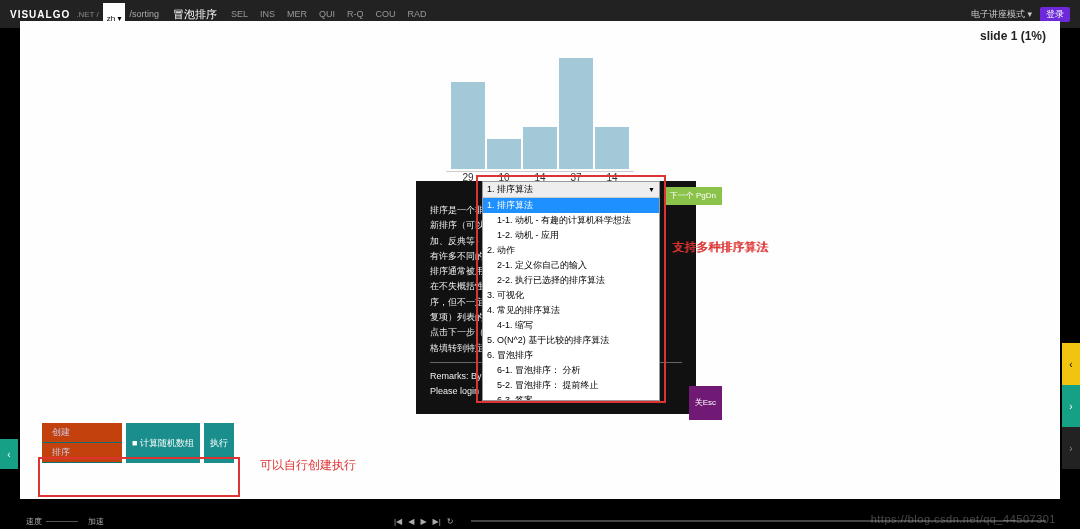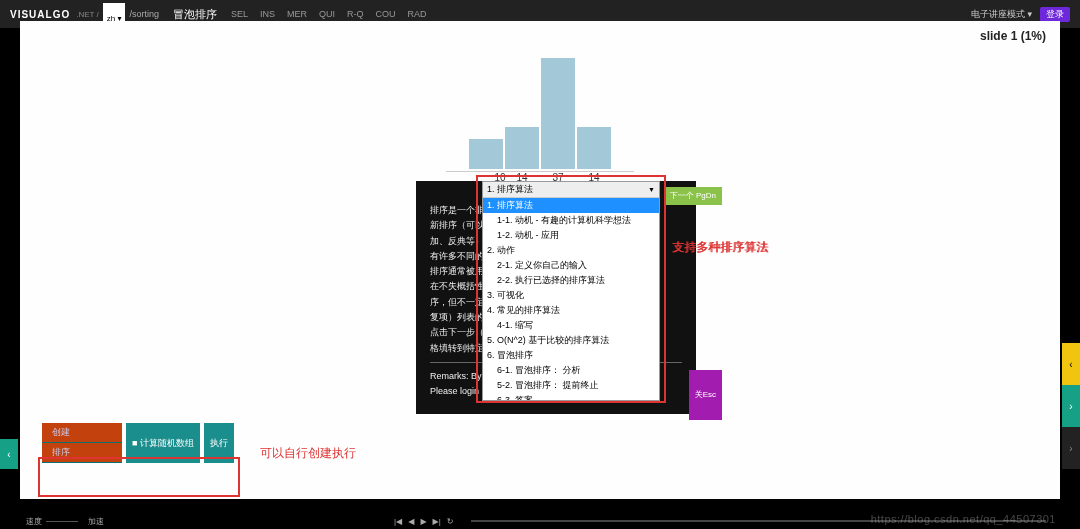--- a/index.html
+++ b/index.html
@@ -21,34 +21,34 @@
     .slide-ind { position: absolute; top: 8px; right: 14px; color: #222; font-size: 12px; font-weight: bold; }
 
     .bars { position: absolute; top: 28px; left: 50%; transform: translateX(-50%); display: flex; align-items: flex-end; gap: 2px; height: 120px; }
     .bar { width: 34px; background: #a3c9d9; position: relative; }
     .bar-label { position: absolute; bottom: -14px; width: 100%; text-align: center; font-size: 10px; color: #333; }
     .bar-row { position: absolute; top: 150px; left: 50%; transform: translateX(-50%); width: 188px; height: 1px; background: #ccc; }
 
     .info-box { position: absolute; top: 160px; left: 396px; width: 280px; background: #111; color: #eee; padding: 22px 14px 14px; font-size: 9px; line-height: 1.7; }
     .info-box hr { border: none; border-top: 1px solid #666; margin: 6px 0; }
     .next-badge { position: absolute; top: 6px; right: -26px; background: #8bc34a; color: #fff; font-size: 8px; padding: 2px 6px; }
-    .close-badge { position: absolute; bottom: -6px; right: -26px; background: #a21caf; color: #fff; font-size: 8px; padding: 18px 6px; }
+    .close-badge { position: absolute; bottom: -6px; right: -26px; background: #701a75; color: #fff; font-size: 8px; padding: 10px 6px; }
 
     .dropdown { position: absolute; top: 160px; left: 462px; width: 178px; background: #fff; border: 1px solid #999; z-index: 10; max-height: 220px; overflow: hidden; font-size: 9px; }
     .dd-head { background: #eee; padding: 1px 4px; border-bottom: 1px solid #ccc; display: flex; justify-content: space-between; align-items: center; }
     .dd-caret { font-size: 7px; }
     .dd-item { padding: 1px 4px; cursor: pointer; }
     .dd-item.sel { background: #1e90ff; color: #fff; }
     .dd-item.sub { padding-left: 14px; }
 
     .red-outline { position: absolute; border: 2px solid #d33; pointer-events: none; }
     .outline1 { top: 154px; left: 456px; width: 190px; height: 228px; }
 
     .side-note { position: absolute; top: 218px; left: 652px; color: #d33; font-size: 12px; text-shadow: 1px 0 #d33; }
-    .side-note2 { position: absolute; top: 424px; left: 240px; color: #d33; font-size: 12px; }
+    .side-note2 { position: absolute; top: 436px; left: 240px; color: #d33; font-size: 12px; }
 
     .control-pane { position: absolute; bottom: 36px; left: 22px; }
     .outline2 { top: 436px; left: 18px; width: 202px; height: 40px; }
     .cp-row { display: flex; gap: 4px; }
     .cp-btn { background: #1a8d8d; color: #fff; font-size: 9px; padding: 4px 8px; border: none; cursor: pointer; }
     .cp-btn.sm { padding: 2px 6px; display: flex; align-items: center; }
     .cp-tabs { display: flex; flex-direction: column; }
     .cp-tab { background: #c2410c; color: #cce; padding: 3px 10px; font-size: 9px; width: 80px; border-bottom: 1px solid #0a7070; }
 
     .playbar { position: absolute; bottom: 0; left: 20px; right: 20px; height: 16px; background: #000; display: flex; align-items: center; padding: 0 6px; gap: 10px; color: #aaa; font-size: 8px; }
@@ -87,21 +87,24 @@
   <div class="right-nav">
     <span>电子讲座模式 ▾</span>
     <span class="login-btn">登录</span>
   </div>
 </div>
 
 <div class="stage">
   <div class="slide-ind">slide 1 (1%)</div>
 
   <div class="bars" id="bars">
-      <div class="bar" style="height: 30px; padding-left: 14px;">
+      <div class="bar" style="height: 87px;">
+        <div class="bar-label">29</div>
+      </div>
+      <div class="bar" style="height: 30px;">
         <div class="bar-label">10</div>
       </div>
       <div class="bar" style="height: 42px;">
         <div class="bar-label">14</div>
       </div>
       <div class="bar" style="height: 111px;">
         <div class="bar-label">37</div>
       </div>
       <div class="bar" style="height: 42px;">
         <div class="bar-label">14</div>

